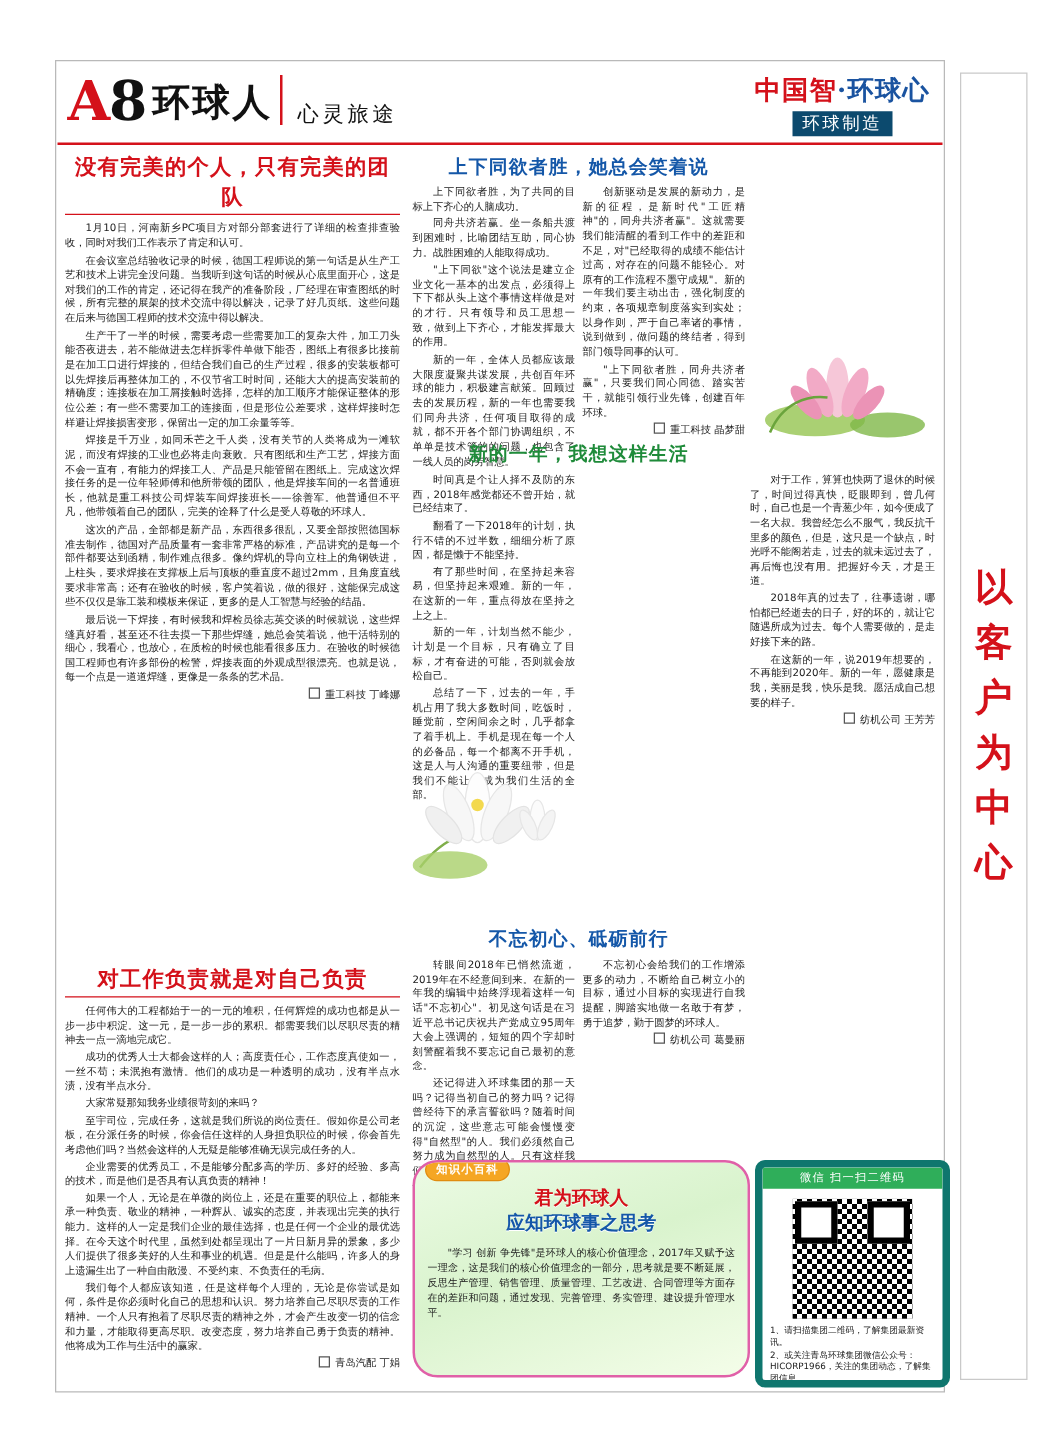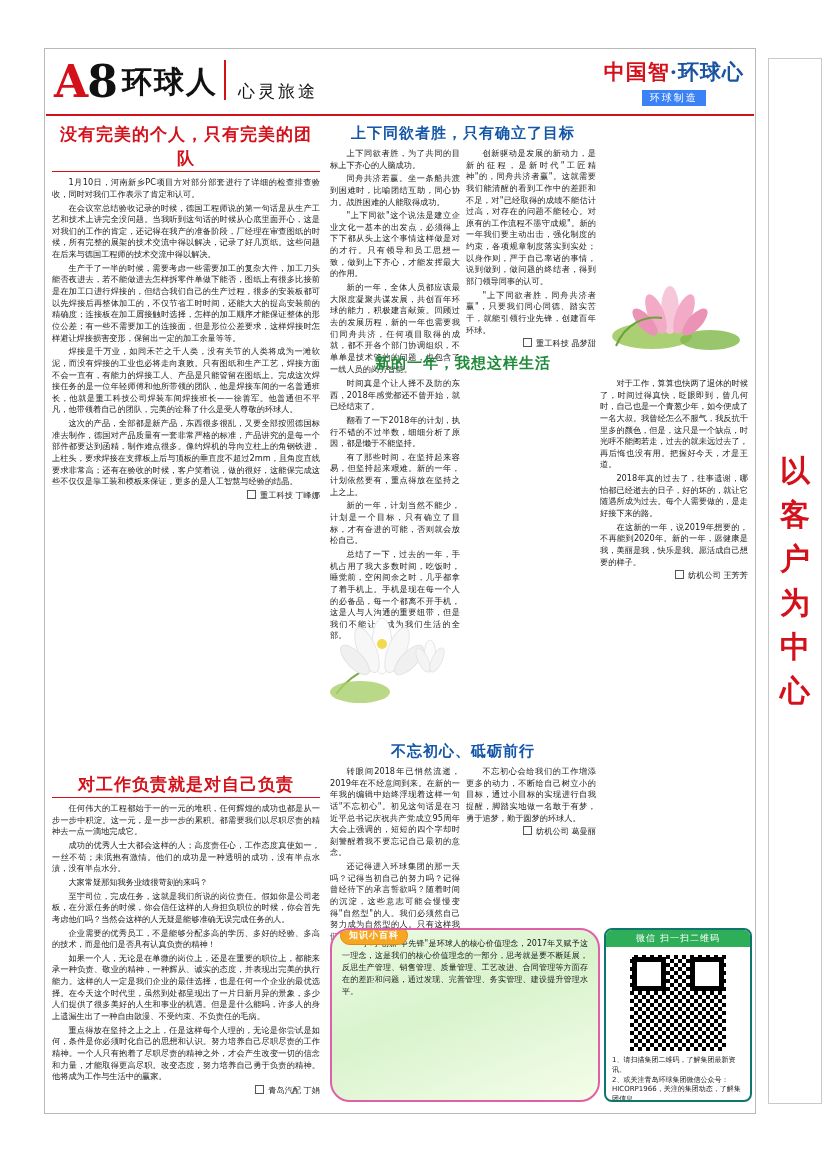--- a/index.html
+++ b/index.html
@@ -63,21 +63,21 @@
   }
   .brand{
     position:absolute;right:10px;top:6px;text-align:center;
   }
   .brand .b1{
     font-family:"DejaVu Serif","Liberation Serif",serif;
     font-size:21px;font-weight:bold;color:#d4111a;letter-spacing:1px;
   }
   .brand .b1 .blue{color:#1a53a0;}
   .brand .b2{
-    margin-top:3px;font-size:10px;color:#fff;background:#3b82f6;
+    margin-top:3px;font-size:14px;color:#fff;background:#0c4a6e;
     display:inline-block;padding:1px 8px;letter-spacing:2px;
   }
   .mast-rule{
     position:absolute;left:46px;top:114px;width:708px;height:2px;background:#d4111a;
   }
   
   .col{
     position:absolute;
     font-size:8.2px;
     line-height:1.42;
@@ -131,21 +131,21 @@
     font-family:"DejaVu Serif","Liberation Serif",serif;
     font-weight:bold;font-size:15px;color:#d4111a;line-height:1.35;
     text-shadow:0 1px 0 #fff;
   }
   .kb-body{
     margin:8px 10px 0 10px;font-size:8px;line-height:1.5;text-align:justify;color:#1b1b1b;
   }
   .kb-body p{margin:0 0 2px 0;text-indent:2em;}
   .qr-box{
     position:absolute;left:604px;top:928px;width:144px;height:170px;
-    border:2px solid #0f766e;border-radius:8px;background:#ffffff;overflow:hidden;
+    border:6px solid #0f766e;border-radius:8px;background:#ffffff;overflow:hidden;
   }
   .qr-top{
     background:#2fae5a;color:#fff;font-size:9px;text-align:center;padding:2px 0;letter-spacing:1px;
   }
   .qr-img{
     width:96px;height:96px;margin:5px auto 2px auto;
     background:
       repeating-linear-gradient(0deg,#000 0 4px,#fff 4px 8px),
       repeating-linear-gradient(90deg,#000 0 4px,#fff 4px 8px);
     background-blend-mode:difference;
@@ -192,37 +192,38 @@
     <span>心</span>
   </div>
 
   <div class="col col1">
     <div class="headline h-main underline-red">没有完美的个人，只有完美的团队</div>
     <p>1月10日，河南新乡PC项目方对部分部套进行了详细的检查排查验收，同时对我们工作表示了肯定和认可。</p>
     <p>在会议室总结验收记录的时候，德国工程师说的第一句话是从生产工艺和技术上讲完全没问题。当我听到这句话的时候从心底里面开心，这是对我们的工作的肯定，还记得在我产的准备阶段，厂经理在审查图纸的时候，所有完整的展架的技术交流中得以解决，记录了好几页纸。这些问题在后来与德国工程师的技术交流中得以解决。</p>
     <p>生产干了一半的时候，需要考虑一些需要加工的复杂大件，加工刀头能否夜进去，若不能做进去怎样拆零件单做下能否，图纸上有很多比接前是在加工口进行焊接的，但结合我们自己的生产过程，很多的安装板都可以先焊接后再整体加工的，不仅节省工时时间，还能大大的提高安装前的精确度；连接板在加工屑接触时选择，怎样的加工顺序才能保证整体的形位公差；有一些不需要加工的连接面，但是形位公差要求，这样焊接时怎样避让焊接损害变形，保留出一定的加工余量等等。</p>
     <p>焊接是千万业，如同禾芒之千人类，没有关节的人类将成为一滩软泥，而没有焊接的工业也必将走向衰败。只有图纸和生产工艺，焊接方面不会一直有，有能力的焊接工人、产品是只能管留在图纸上。完成这次焊接任务的是一位年轻师傅和他所带领的团队，他是焊接车间的一名普通班长，他就是重工科技公司焊装车间焊接班长——徐善军。他普通但不平凡，他带领着自己的团队，完美的诠释了什么是受人尊敬的环球人。</p>
     <p>这次的产品，全部都是新产品，东西很多很乱，又要全部按照德国标准去制作，德国对产品质量有一套非常严格的标准，产品讲究的是每一个部件都要达到函精，制作难点很多。像约焊机的导向立柱上的角钢铁进，上柱头，要求焊接在支撑板上后与顶板的垂直度不超过2mm，且角度直线要求非常高；还有在验收的时候，客户笑着说，做的很好，这能保完成这些不仅仅是靠工装和模板来保证，更多的是人工智慧与经验的结晶。</p>
+    <p>最后说一下焊接，有时候我和焊检员徐志英交谈的时候就说，这些焊缝真好看，甚至还不往去摸一下那些焊缝，她总会笑着说，他干活特别的细心，我看心，也放心，在质检的时候也能看很多压力。在验收的时候德国工程师也有许多部份的检警，焊接表面的外观成型很漂亮。也就是说，每一个点是一道道焊缝，更像是一条条的艺术品。</p>
     <p class="sig"><span class="box"></span><span>重工科技 丁峰娜</span></p>
   </div>
 
   <div class="col" style="left:52px;top:772px;width:268px;">
     <div class="headline h-main underline-red">对工作负责就是对自己负责</div>
     <p>任何伟大的工程都始于一的一元的堆积，任何辉煌的成功也都是从一步一步中积淀。这一元，是一步一步的累积。都需要我们以尽职尽责的精神去一点一滴地完成它。</p>
     <p>成功的优秀人士大都会这样的人；高度责任心，工作态度真使如一，一丝不苟；未泯抱有激情。他们的成功是一种透明的成功，没有半点水渍，没有半点水分。</p>
     <p>大家常疑那知我务业绩很苛刻的来吗？</p>
     <p>至宇司位，完成任务，这就是我们所说的岗位责任。假如你是公司老板，在分派任务的时候，你会信任这样的人身担负职位的时候，你会首先考虑他们吗？当然会这样的人无疑是能够准确无误完成任务的人。</p>
     <p>企业需要的优秀员工，不是能够分配多高的学历、多好的经验、多高的技术，而是他们是否具有认真负责的精神！</p>
     <p>如果一个人，无论是在单微的岗位上，还是在重要的职位上，都能来承一种负责、敬业的精神，一种辉从、诚实的态度，并表现出完美的执行能力。这样的人一定是我们企业的最佳选择，也是任何一个企业的最优选择。在今天这个时代里，虽然到处都呈现出了一片日新月异的景象，多少人们提供了很多美好的人生和事业的机遇。但是是什么能吗，许多人的身上遗漏生出了一种自由散漫、不受约束、不负责任的毛病。</p>
-    <p>重点得放在坚持之上之上，任是这样每个人理的，无论是你尝试是如何，条件是你必须时化自己的思想和认识。努力培养自己尽职尽责的工作精神。一个人只有抱着了尽职尽责的精神之外，才会产生改变一切的信念和力量，才能取得更高尽职。改变态度，努力培养自己勇于负责的精神。他将成为工作与生活中的赢家。</p>
+    <p>我们每个人都应该知道，任是这样每个人理的，无论是你尝试是如何，条件是你必须时化自己的思想和认识。努力培养自己尽职尽责的工作精神。一个人只有抱着了尽职尽责的精神之外，才会产生改变一切的信念和力量，才能取得更高尽职。改变态度，努力培养自己勇于负责的精神。他将成为工作与生活中的赢家。</p>
     <p class="sig"><span class="box"></span><span>青岛汽配 丁娟</span></p>
   </div>
 
   <div class="span23" style="top:122px;">
-    <div class="headline h-wide h-blue">上下同欲者胜，只有确立了目标</div>
+    <div class="headline h-wide h-blue">上下同欲者胜，她总会笑着说</div>
   </div>
 
   <div class="col col2" style="top:148px;">
     <p>上下同欲者胜，为了共同的目标上下齐心的人脑成功。</p>
     <p>同舟共济若赢。坐一条船共渡到困难时，比喻团结互助，同心协力。战胜困难的人能取得成功。</p>
     <p>"上下同欲"这个说法是建立企业文化一基本的出发点，必须得上下下都从头上这个事情这样做是对的才行。只有领导和员工思想一致，做到上下齐心，才能发挥最大的作用。</p>
     <p>新的一年，全体人员都应该最大限度凝聚共谋发展，共创百年环球的能力，积极建言献策。回顾过去的发展历程，新的一年也需要我们同舟共济，任何项目取得的成就，都不开各个部门协调组织，不单单是技术管的的问题，也包含了一线人员的岗劳智慧。</p>
   </div>
   <div class="col col3" style="top:148px;">
     <p>创新驱动是发展的新动力，是新的征程，是新时代"工匠精神"的，同舟共济者赢"。这就需要我们能清醒的看到工作中的差距和不足，对"已经取得的成绩不能估计过高，对存在的问题不能轻心。对原有的工作流程不墨守成规"。新的一年我们要主动出击，强化制度的约束，各项规章制度落实到实处；以身作则，严于自己率诸的事情，说到做到，做问题的终结者，得到部门领导同事的认可。</p>
@@ -243,21 +244,21 @@
     <path d="M10 84 C20 60 40 54 56 56" stroke="#6aa43c" stroke-width="2" fill="none"></path>
   </svg>
 
   <div class="span23" style="top:352px;">
     <div class="headline h-wide h-green">新的一年，我想这样生活</div>
   </div>
 
   <div class="col col2" style="top:378px;">
     <p>时间真是个让人择不及防的东西，2018年感觉都还不曾开始，就已经结束了。</p>
     <p>翻看了一下2018年的计划，执行不错的不过半数，细细分析了原因，都是懒于不能坚持。</p>
-    <p>有了那些时间，在坚持起来容易，但坚持起来艰难。新的一年，计划依然要有，重点得放在坚持之上之上。</p>
+    <p>有了那些时间，在坚持起来容易，但坚持起来艰难。新的一年，在这新的一年，重点得放在坚持之上之上。</p>
     <p>新的一年，计划当然不能少，计划是一个目标，只有确立了目标，才有奋进的可能，否则就会放松自己。</p>
     <p>总结了一下，过去的一年，手机占用了我大多数时间，吃饭时，睡觉前，空闲间余之时，几乎都拿了着手机上。手机是现在每一个人的必备品，每一个都离不开手机，这是人与人沟通的重要纽带，但是我们不能让它成为我们生活的全部。</p>
   </div>
   <div class="col col3" style="top:378px;">
   </div>
   <div class="col col4" style="top:378px;">
     <p>对于工作，算算也快两了退休的时候了，时间过得真快，眨眼即到，曾几何时，自己也是一个青葱少年，如今便成了一名大叔。我曾经怎么不服气，我反抗千里多的颜色，但是，这只是一个缺点，时光呼不能阁若走，过去的就未远过去了，再后悔也没有用。把握好今天，才是王道。</p>
     <p>2018年真的过去了，往事遗谢，哪怕都已经逝去的日子，好的坏的，就让它随遇所成为过去。每个人需要做的，是走好接下来的路。</p>
     <p>在这新的一年，说2019年想要的，不再能到2020年。新的一年，愿健康是我，美丽是我，快乐是我。愿活成自己想要的样子。</p>
     <p class="sig"><span class="box"></span><span>纺机公司 王芳芳</span></p>
@@ -288,20 +289,24 @@
     <p>转眼间2018年已悄然流逝，2019年在不经意间到来。在新的一年我的编辑中始终浮现着这样一句话"不忘初心"。初见这句话是在习近平总书记庆祝共产党成立95周年大会上强调的，短短的四个字却时刻警醒着我不要忘记自己最初的意念。</p>
     <p>还记得进入环球集团的那一天吗？记得当初自己的努力吗？记得曾经待下的承言誓欲吗？随着时间的沉淀，这些意志可能会慢慢变得"自然型"的人。我们必须然自己努力成为自然型的人。只有这样我们才能够时刻记得我们的使命和责任。</p>
   </div>
   <div class="col col3" style="top:766px;">
     <p>不忘初心会给我们的工作增添更多的动力，不断给自己树立小的目标，通过小目标的实现进行自我提醒，脚踏实地做一名敢于有梦，勇于追梦，勤于圆梦的环球人。</p>
     <p class="sig"><span class="box"></span><span>纺机公司 葛曼丽</span></p>
   </div>
 
   <div class="kb-box">
     <div class="kb-tab">知识小百科</div>
+    <div class="kb-title">
+      <div>君为环球人</div>
+      <div style="color:#1457a8">应知环球事之思考</div>
+    </div>
     <div class="kb-body">
       <p>"学习 创新 争先锋"是环球人的核心价值理念，2017年又赋予这一理念，这是我们的核心价值理念的一部分，思考就是要不断延展，反思生产管理、销售管理、质量管理、工艺改进、合同管理等方面存在的差距和问题，通过发现、完善管理、务实管理、建设提升管理水平。</p>
     </div>
   </div>
 
   <div class="qr-box">
     <div class="qr-top">
       <span>微信</span>
       <span>扫一扫二维码</span>
     </div>

